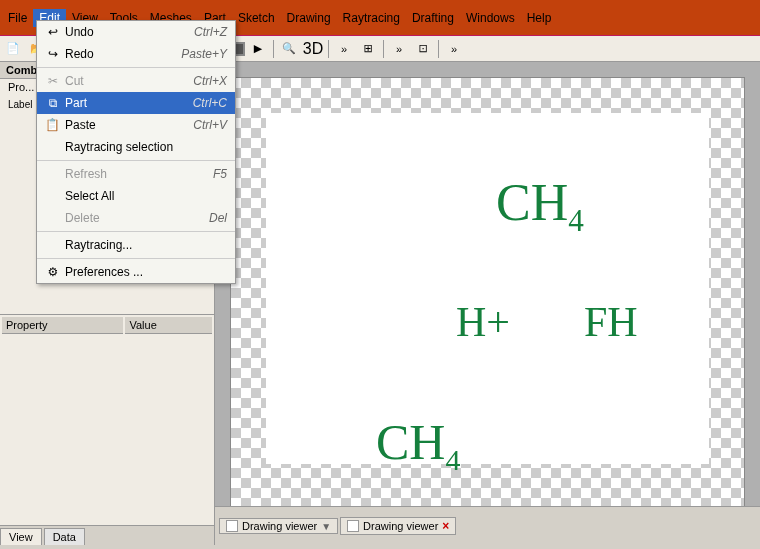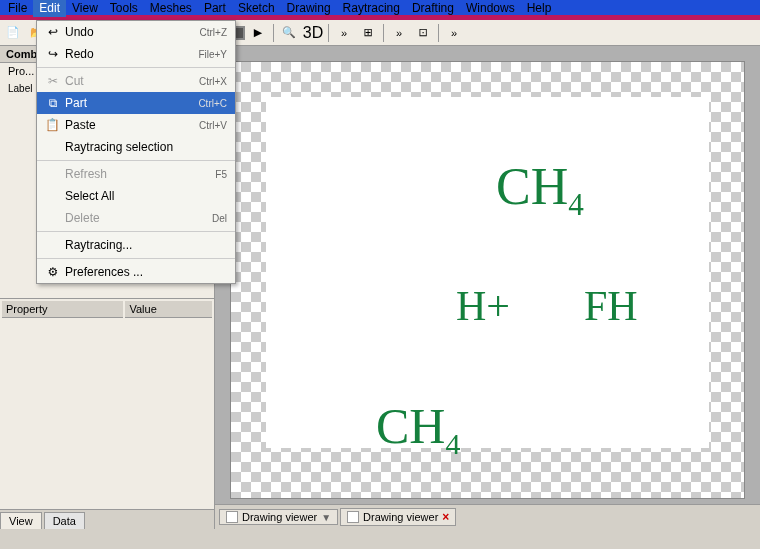--- a/index.html
+++ b/index.html
@@ -1,19 +1,19 @@
 <!DOCTYPE html>
 <html><head>
   <meta charset="utf-8">
   <style>
     * { box-sizing: border-box; margin: 0; padding: 0; }
     body { font-family: 'Segoe UI', Arial, sans-serif; font-size: 12px; background: #d4d0c8; user-select: none; width: 760px; height: 549px; overflow: hidden; }
 
     
-    .menubar { display: flex; align-items: center; background: #1d4ed8; border-bottom: 5px solid #be185d; height: 20px; padding: 0 2px; }
+    .menubar { display: flex; align-items: center; background: #c2410c; border-bottom: 1px solid #be185d; height: 36px; padding: 0 2px; }
     .menubar-item { padding: 2px 6px; cursor: pointer; font-size: 12px; }
     .menubar-item.active { background: #316ac5; color: white; }
 
     
     .toolbar { display: flex; align-items: center; background: #f0ece4; border-bottom: 1px solid #999; height: 26px; padding: 0 2px; gap: 2px; }
     .toolbar-btn { width: 22px; height: 22px; display: flex; align-items: center; justify-content: center; background: #f0ece4; border: 1px solid transparent; cursor: pointer; font-size: 11px; }
     .toolbar-sep { width: 1px; height: 18px; background: #999; margin: 0 2px; }
 
     
     .main-layout { display: flex; height: calc(549px - 46px - 20px); }
@@ -46,32 +46,32 @@
     border: 1px solid #888; }
 
     .white-canvas { position: absolute; top: 35px; left: 35px; right: 35px; bottom: 50px; background: white; }
 
     .chem-text { position: absolute; font-family: serif; color: #15803d; }
 
     
     .dropdown-menu { position: absolute; top: 20px; left: 36px; background: #f5f5f0; border: 1px solid #999; box-shadow: 2px 2px 4px rgba(0,0,0,0.3); z-index: 100; min-width: 200px; }
     .menu-item { display: flex; align-items: center; padding: 3px 8px; font-size: 12px; cursor: pointer; gap: 4px; }
     .menu-item.disabled { color: #999; cursor: default; }
-    .menu-item .shortcut { margin-left: auto; color: #666; font-size: 10px; }
+    .menu-item .shortcut { margin-left: auto; color: #666; font-size: 12px; font-style: italic; }
     .menu-item.active-item { background: #316ac5; color: white; }
     .menu-separator { height: 1px; background: #ccc; margin: 2px 0; }
     .menu-item-icon { width: 16px; height: 16px; display: flex; align-items: center; justify-content: center; }
 
     
     .bottom-tabs { height: 20px; background: #d4d0c8; display: flex; align-items: flex-end; border-top: 1px solid #999; }
     .bottom-tab { padding: 2px 8px; font-size: 11px; border: 1px solid #999; border-bottom: none; background: #f0ece4; cursor: pointer; margin-right: 2px; }
     .bottom-tab.active { background: #e5e5e5; }
 
     
-    .canvas-bottom { position: absolute; bottom: 0; left: 0; right: 0; height: 22px; background: #d4d0c8; display: flex; align-items: center; gap: 2px; padding: 12px 4px; border-top: 1px solid #999; }
+    .canvas-bottom { position: absolute; bottom: 0; left: 0; right: 0; height: 22px; background: #d4d0c8; display: flex; align-items: center; gap: 2px; padding: 19px 4px; border-top: 1px solid #999; }
     .canvas-tab { display: flex; align-items: center; padding: 1px 6px; font-size: 11px; background: #e8e4dc; border: 1px solid #999; cursor: pointer; gap: 4px; }
     .canvas-tab-close { font-size: 10px; color: #666; cursor: pointer; }
     .canvas-tab-check { width: 12px; height: 12px; border: 1px solid #999; background: white; display: inline-block; }
 
     sub { font-size: 0.65em; }
   </style>
 </head>
 <body>
 
 <div class="menubar">
@@ -196,21 +196,21 @@
 
 <div class="dropdown-menu">
   <div class="menu-item">
     <span class="menu-item-icon">↩</span>
     <span>Undo</span>
     <span class="shortcut">Ctrl+Z</span>
   </div>
   <div class="menu-item">
     <span class="menu-item-icon">↪</span>
     <span>Redo</span>
-    <span class="shortcut">File+Y</span>
+    <span class="shortcut">Paste+Y</span>
   </div>
   <div class="menu-separator"></div>
   <div class="menu-item disabled">
     <span class="menu-item-icon">✂</span>
     <span>Cut</span>
     <span class="shortcut">Ctrl+X</span>
   </div>
   <div class="menu-item active-item">
     <span class="menu-item-icon">⧉</span>
     <span>Part</span>

